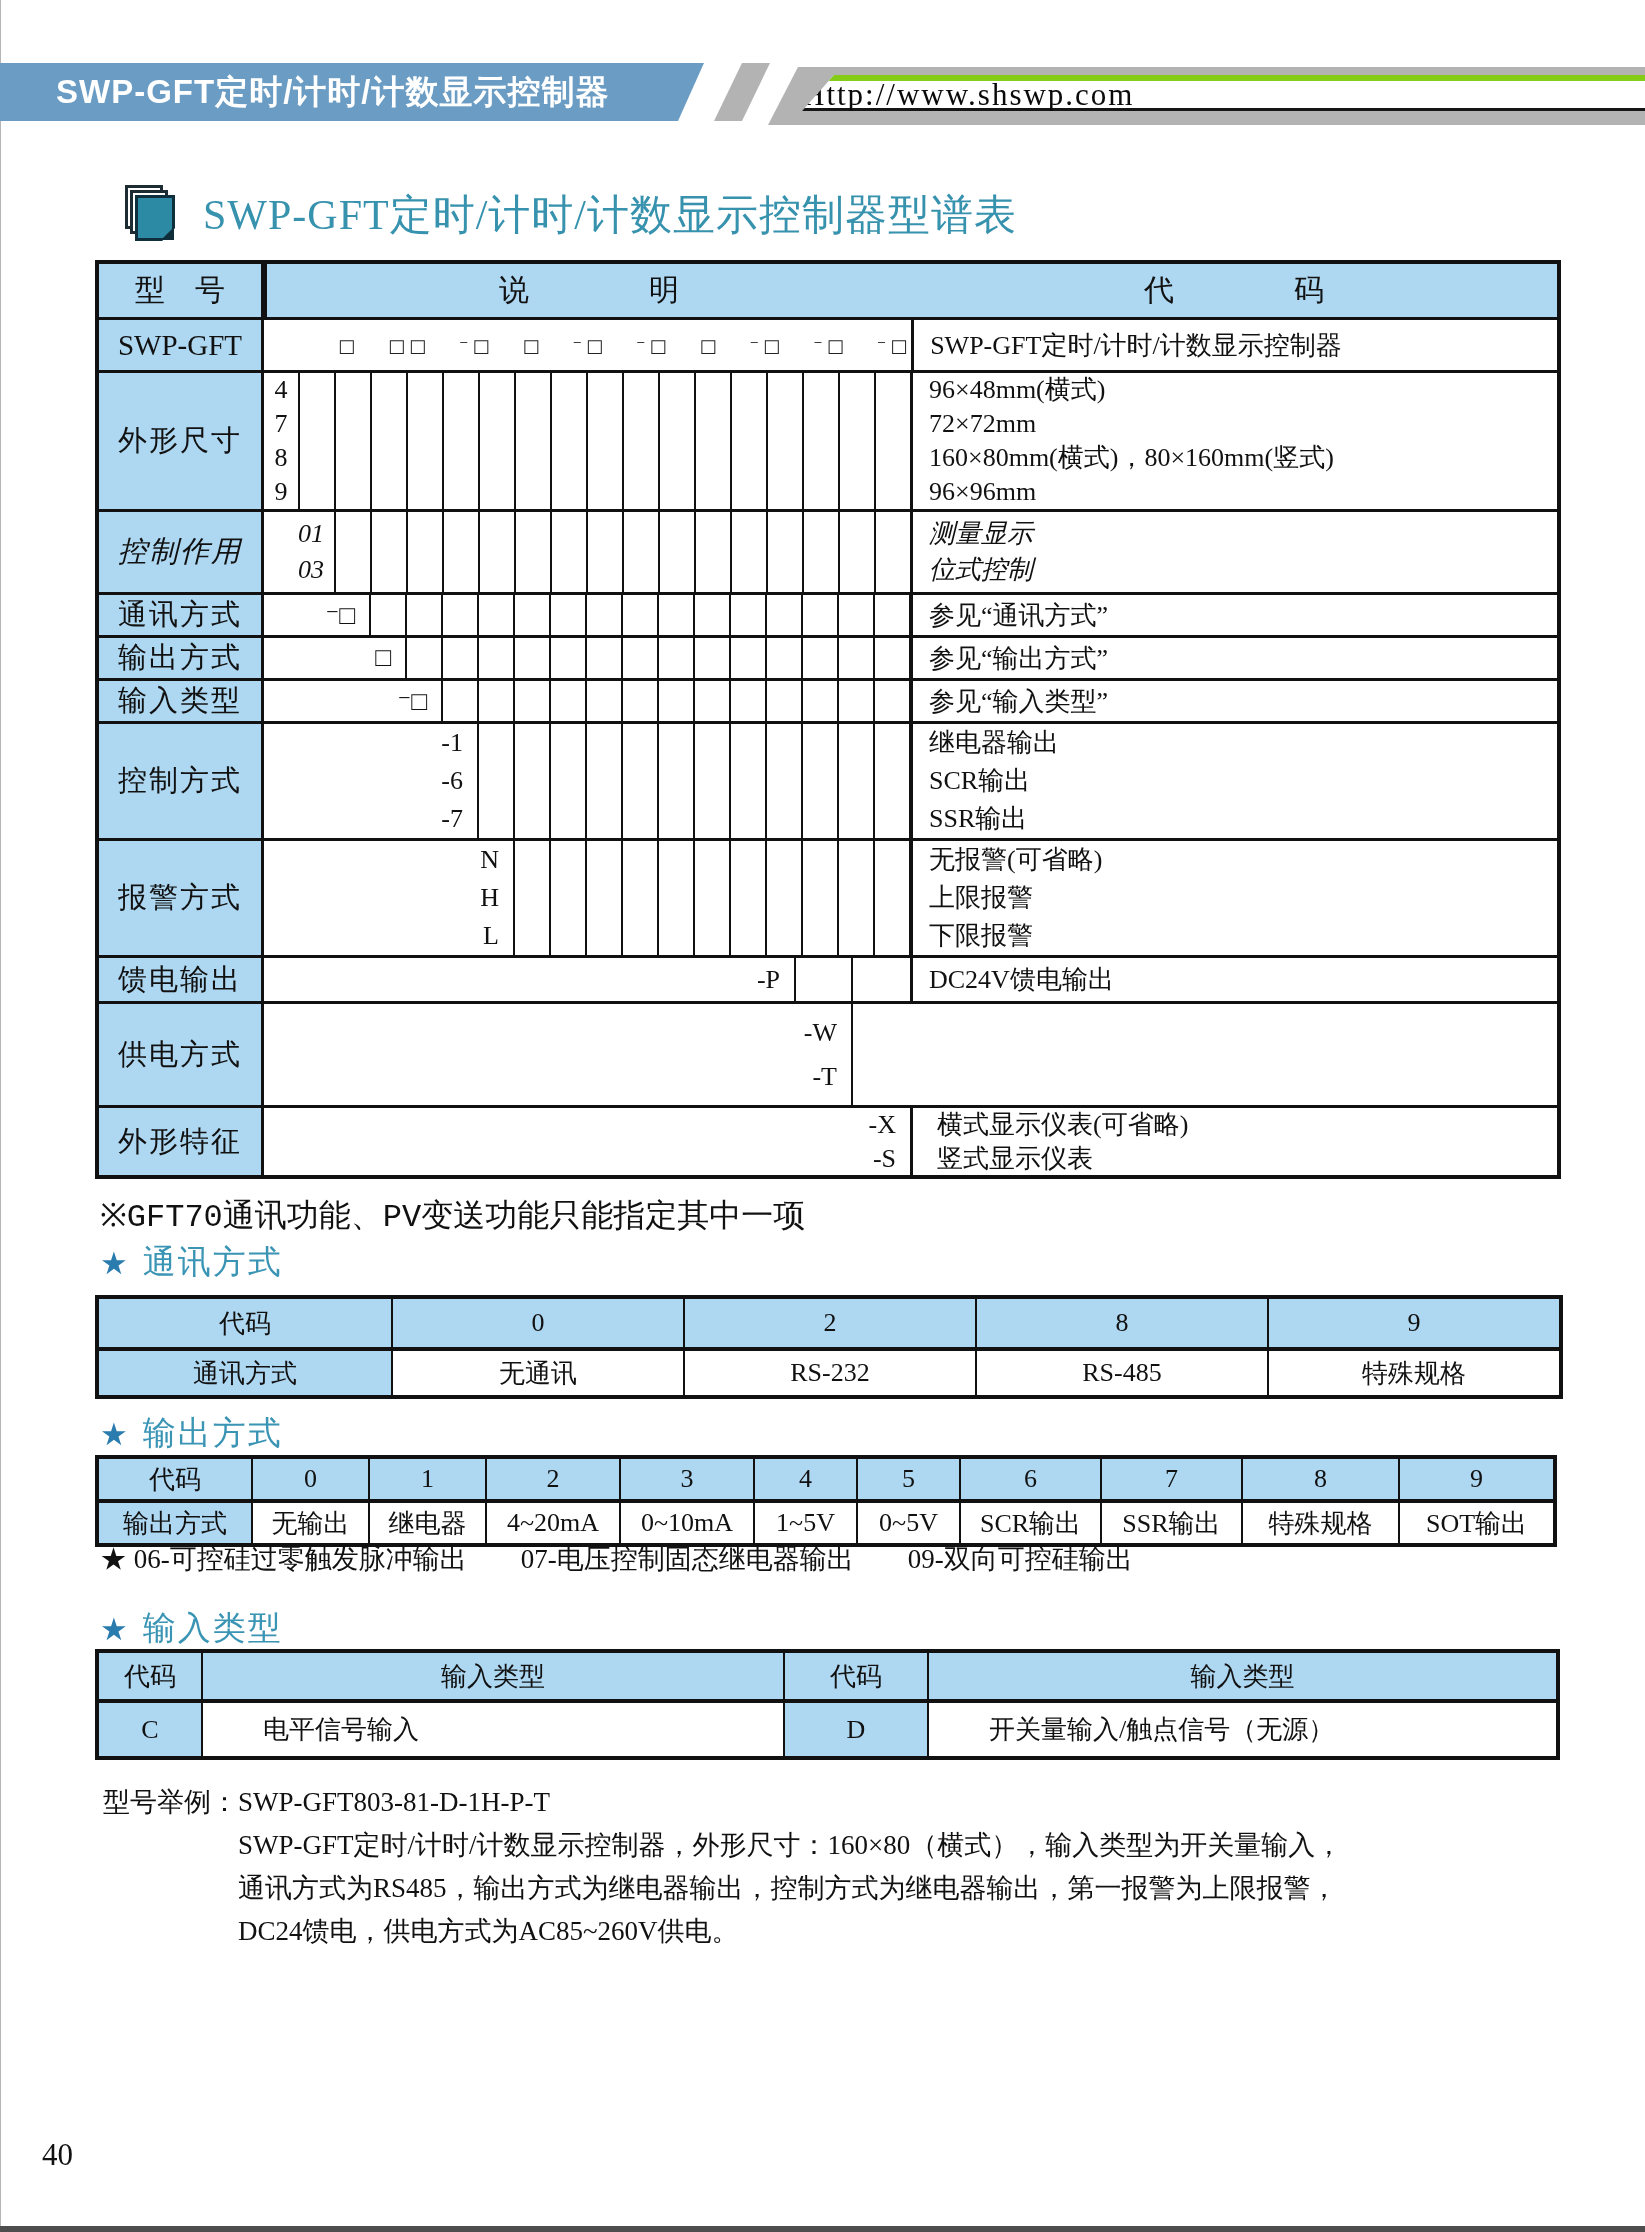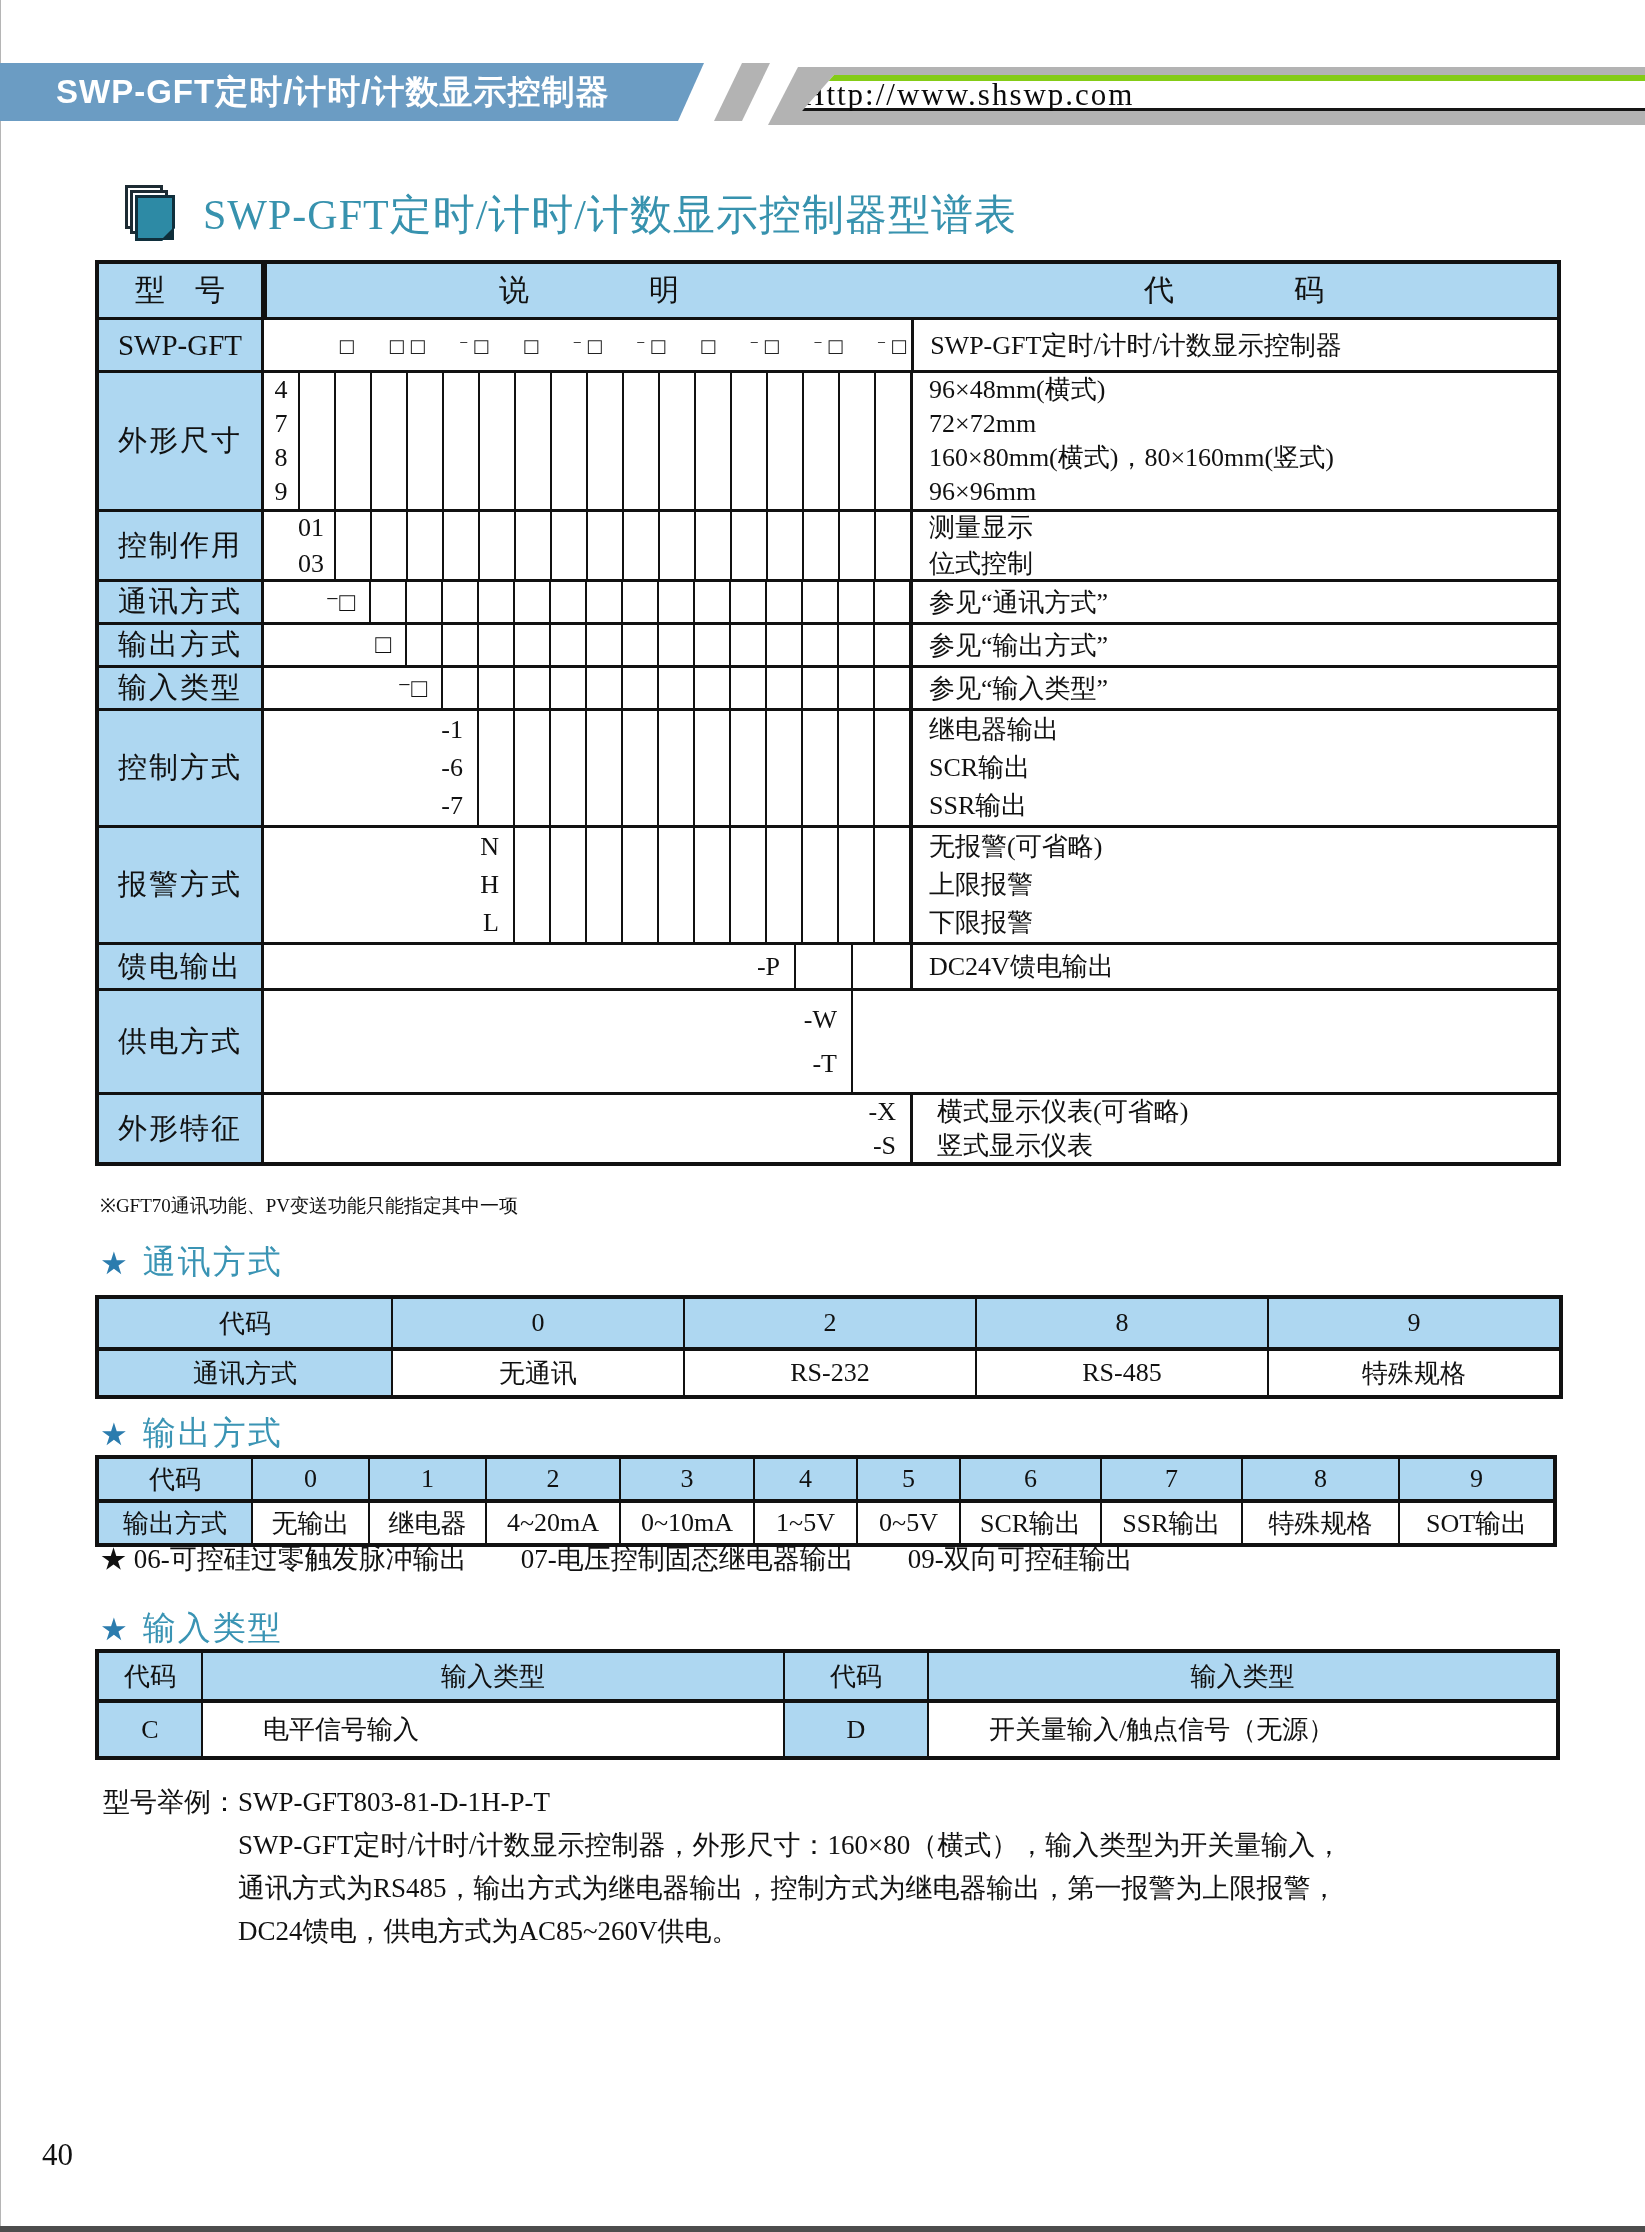--- a/index.html
+++ b/index.html
@@ -53,35 +53,35 @@
   .rhead .hlabel{width:165px;border-right:3px solid #111;flex:none;}
   .rhead .hcode{flex:1;}
   .rhead .hdesc{width:647px;border-left:3px solid #111;flex:none;}
   .rcodes{height:53px;}
   .rcodes .mlabel{letter-spacing:0;font-size:29px;}
   .codesbar{flex:1;display:flex;align-items:center;padding-left:74px;gap:29px;
             font-family:"DejaVu Sans",sans-serif;font-size:18px;color:#222;}
   .codesbar .sym{letter-spacing:4px;white-space:nowrap;}
   .r1{height:139px;} .r1 .mval{width:36px;justify-content:center;padding-right:0;line-height:34px;}
   .r1 .mdesc{line-height:34px;}
-  .r2{height:70px;}  .r2 .mval{width:72px;line-height:36px;padding-right:10px;} .r2 .mdesc{line-height:36px;}
+  .r2{height:83px;font-style:italic;}  .r2 .mval{width:72px;line-height:36px;padding-right:10px;} .r2 .mdesc{line-height:36px;}
   .r3{height:43px;}  .r3 .mval{width:107px;}
   .r4{height:43px;}  .r4 .mval{width:143px;}
   .r5{height:43px;}  .r5 .mval{width:179px;}
   .r6{height:117px;} .r6 .mval{width:215px;line-height:38px;} .r6 .mdesc{line-height:38px;}
   .r7{height:117px;} .r7 .mval{width:251px;line-height:38px;} .r7 .mdesc{line-height:38px;}
   .r8{height:46px;}  .r8 .mval{width:532px;}
   .r9{height:104px;} .r9 .mval{width:589px;line-height:44px;} .r9 .mdesc{line-height:44px;}
   .r10{height:70px;} .r10 .mval{width:646px;border-right:none;line-height:34px;} .r10 .mdesc{line-height:34px;padding-left:24px;}
   .r1 .mfill,.r2 .mfill,.r3 .mfill,.r4 .mfill,.r5 .mfill,.r6 .mfill,.r7 .mfill{
       background-image:repeating-linear-gradient(90deg,transparent 0 34px,#111 34px 36px);}
   .r8 .mfill{background-image:linear-gradient(90deg,transparent 0 55px,#111 55px 57px,transparent 57px);}
 
   
-  .note1{position:absolute;left:100px;top:1192px;font-size:19px;}
+  .note1{position:absolute;left:100px;top:1192px;font-size:32px;font-family:Liberation Mono, monospace;}
   .note2{position:absolute;left:100px;top:1541px;font-size:27px;}
   .section{position:absolute;left:100px;font-size:33px;display:flex;align-items:center;}
   .section .star{color:#2b7cae;font-size:31px;margin-right:15px;font-family:"DejaVu Sans",sans-serif;}
   .section .stext{color:#3a94b4;letter-spacing:2px;}
   .sec-comm{top:1240px;} .sec-out{top:1411px;} .sec-in{top:1606px;}
 
   
   .stable{position:absolute;left:95px;border:4px solid #111;font-size:26px;}
   .strow{display:flex;box-sizing:border-box;}
   .strow + .strow{border-top:4px solid #111;}

